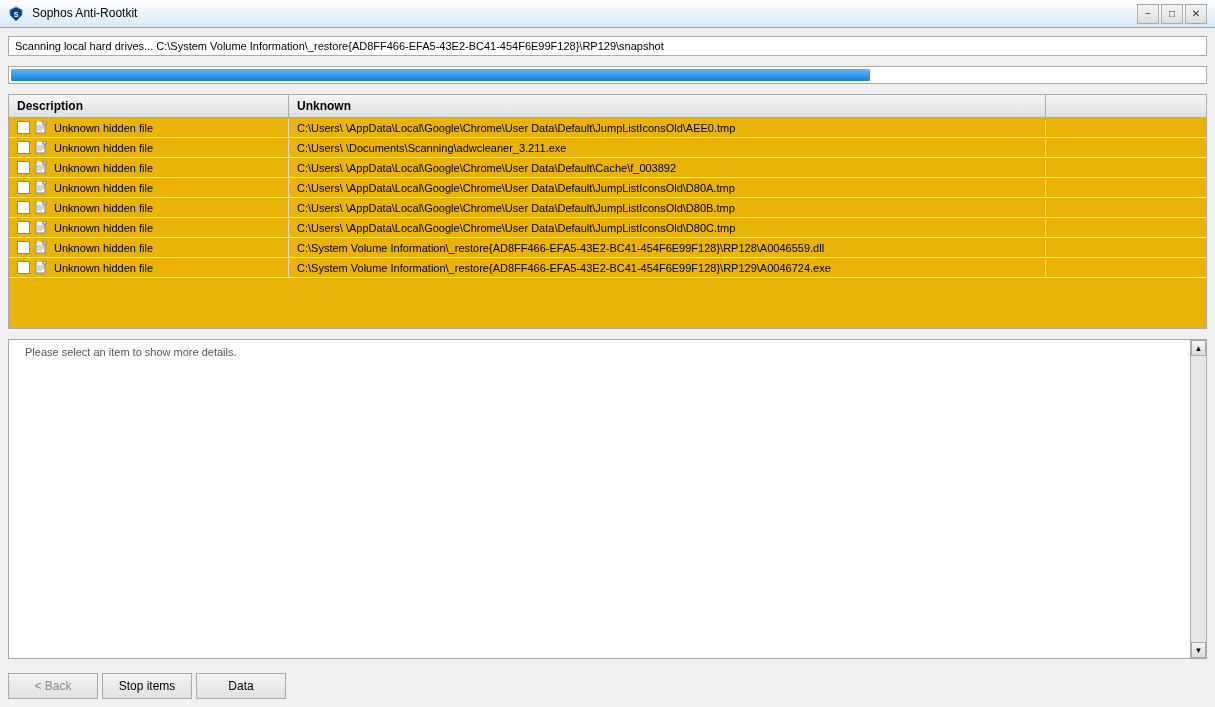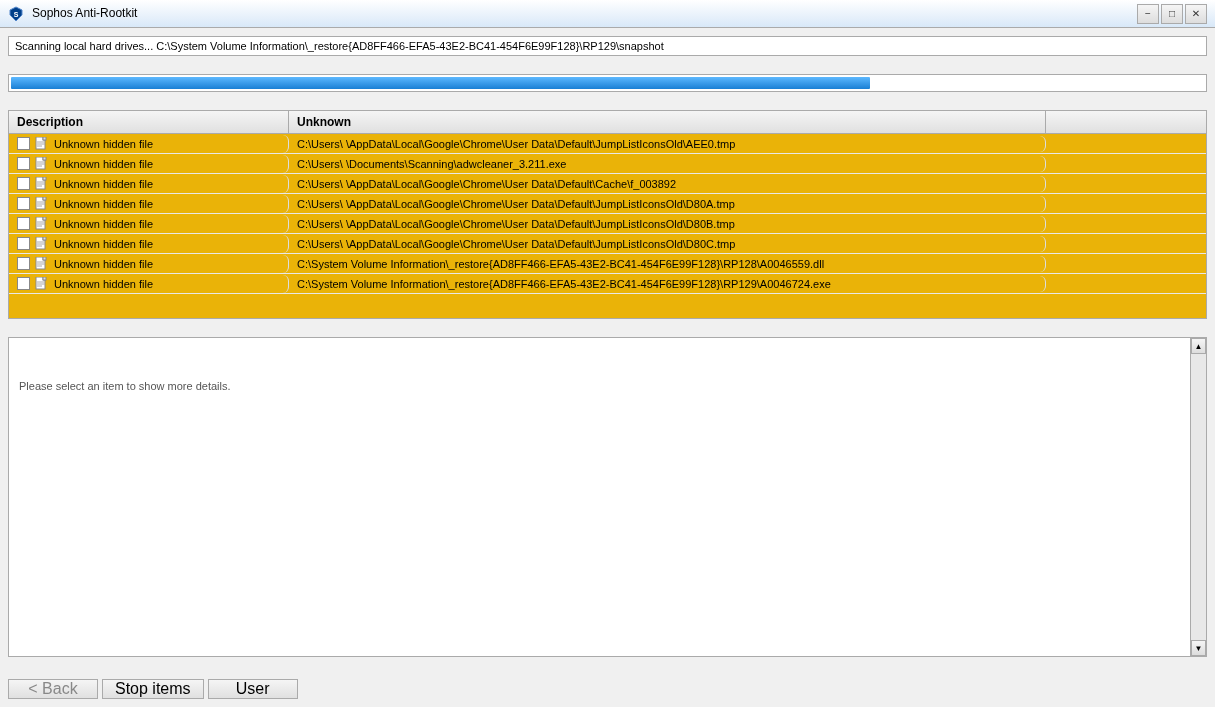--- a/index.html
+++ b/index.html
@@ -53,21 +53,21 @@
       color: #333;
     }
 
     
     .main-window {
       background: #f0f0f0;
       height: calc(707px - 28px);
       display: flex;
       flex-direction: column;
       padding: 8px;
-      gap: 18px;
+      gap: 10px;
     }
 
     
     .status-bar {
       background: white;
       border: 1px solid #aaa;
       padding: 3px 6px;
       font-size: 11px;
       color: #000;
       white-space: nowrap;
@@ -125,21 +125,20 @@
       border-bottom: 1px solid #e8e8e8;
       min-height: 20px;
     }
     .td {
       padding: 2px 8px;
       font-size: 11px;
       color: #000;
       overflow: hidden;
       white-space: nowrap;
       text-overflow: ellipsis;
-      border-radius: 6px;
     }
     .td-desc {
       width: 280px;
       display: flex;
       align-items: center;
       gap: 4px;
       border-right: 1px solid #ddd;
     }
     .td-loc {
       flex: 1;
@@ -169,26 +168,25 @@
     .details-panel {
       border: 1px solid #aaa;
       background: white;
       height: 320px;
       overflow: hidden;
       display: flex;
       flex-direction: column;
       position: relative;
     }
     .details-content {
-      padding: 6px 10px;
+      padding: 6px 16px;
       font-size: 11px;
       color: #555;
       flex: 1;
       overflow-y: auto;
-      margin-top: 36px;
     }
     .details-scrollbar {
       position: absolute;
       right: 0;
       top: 0;
       bottom: 0;
       width: 16px;
       background: #f0f0f0;
       border-left: 1px solid #aaa;
       display: flex;
@@ -216,25 +214,25 @@
       align-items: center;
       justify-content: space-between;
       padding: 4px 0 0 0;
     }
     .btn-group-left {
       display: flex;
       gap: 4px;
     }
     .btn {
       min-width: 90px;
-      height: 20px;
+      height: 26px;
       background: linear-gradient(to bottom, #f5f5f5, #e0e0e0);
       border: 1px solid #aaa;
       cursor: pointer;
-      font-size: 16px;
+      font-size: 12px;
       color: #000;
       padding: 0 12px;
     }
     .btn-disabled {
       color: #888;
       cursor: default;
     }
   </style>
 </head>
 <body>
@@ -426,17 +424,17 @@
       <div class="scroll-btn">▲</div>
       <div class="scroll-track"></div>
       <div class="scroll-btn">▼</div>
     </div>
   </div>
 
   <div class="button-bar">
     <div class="btn-group-left">
       <button class="btn btn-disabled">&lt; Back</button>
       <button class="btn">Stop items</button>
-      <button class="btn">User</button>
+      <button class="btn">Data</button>
     </div>
   </div>
 
 </div>
 
 </body></html>

